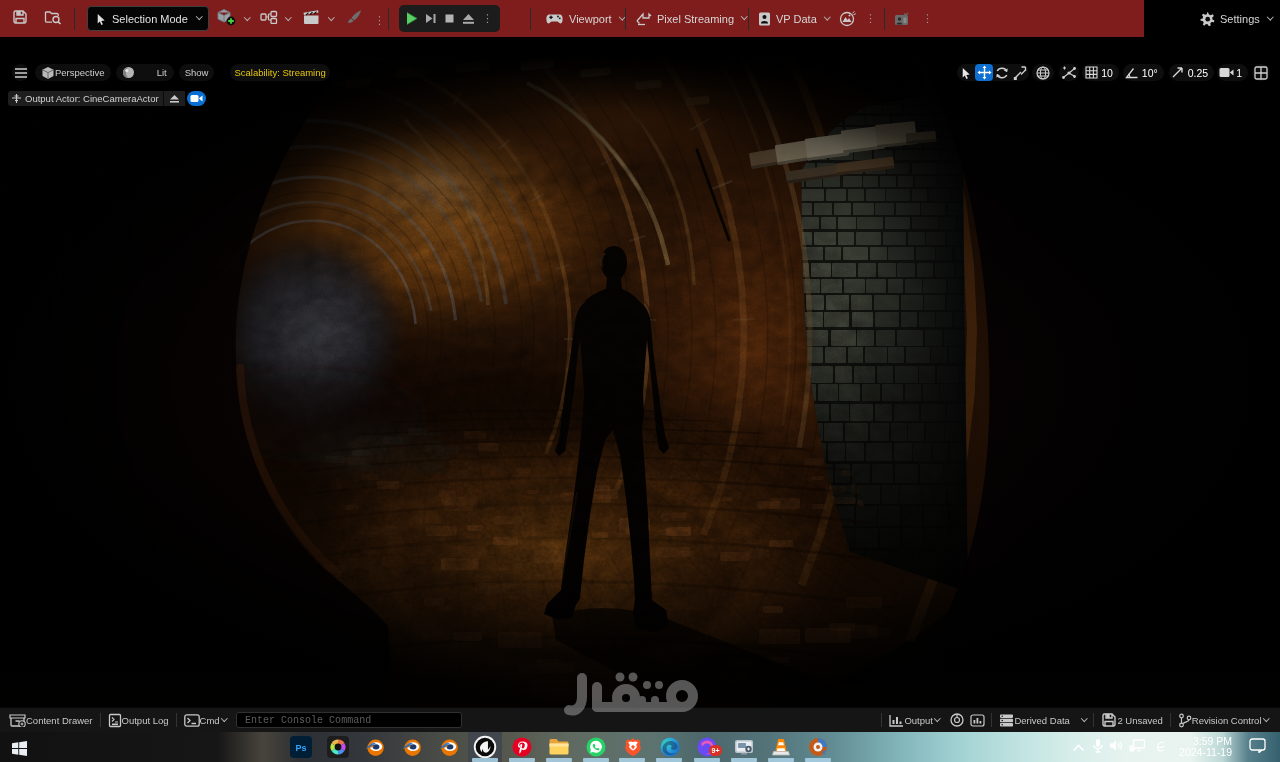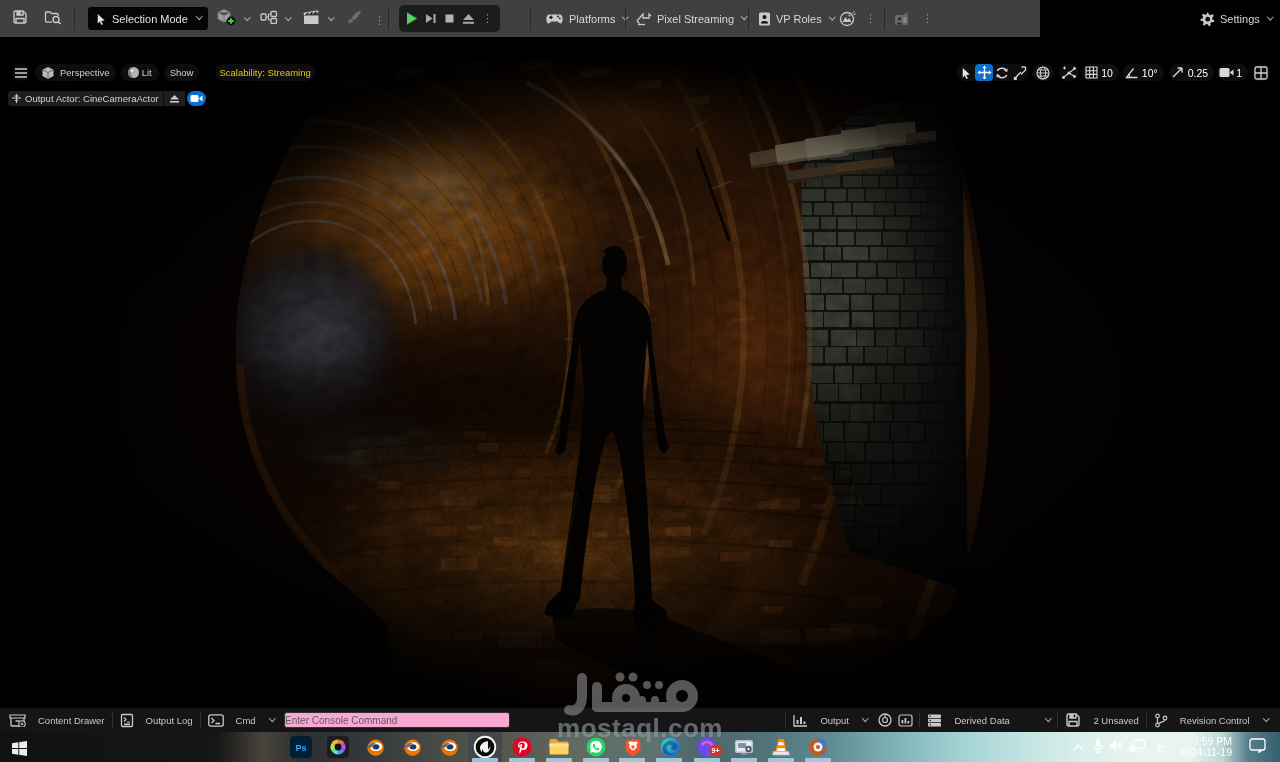--- a/index.html
+++ b/index.html
@@ -1,42 +1,42 @@
 <!DOCTYPE html>
 <html><head><meta charset="utf-8"><style>
 *{margin:0;padding:0;box-sizing:border-box}
 html,body{width:1280px;height:762px;overflow:hidden;background:#000;
  font-family:"Liberation Sans",sans-serif;-webkit-font-smoothing:antialiased}
 #root{position:relative;width:1280px;height:762px}
 .abs{position:absolute}
 
-#toolbar{top:0;left:0;width:1040px;height:37px;background:#404040;display:flex;align-items:center}
+#toolbar{top:0;left:0;width:1144px;height:37px;background:#7f1d1d;display:flex;align-items:center}
 .caret{display:inline-block;vertical-align:middle;width:4.5px;height:4.5px;border-right:1.5px solid #b4b4b4;border-bottom:1.5px solid #b4b4b4;transform:translateY(-2px) rotate(45deg);margin-left:3px}
 .vdots{color:#9a9a9a;font-size:11px;letter-spacing:0;line-height:1;margin:0 4px}
 #selmode{border:1px solid #3f3f3f;background:#050505;border-radius:4px;height:25px;display:flex;align-items:center;gap:5px;padding:0 7px;color:#e3e3e3;font-size:11px}
 .hrow{display:flex;align-items:center;gap:5px;color:#d6d6d6;font-size:11px;white-space:nowrap}
 #playbox{background:#1c1c1c;border-radius:5px;height:27px;display:flex;align-items:center;padding:0 3px;gap:1px}
 
 #tabbar{top:37px;left:0;width:1280px;height:20px;background:#111214}
 #tab1{position:absolute;left:2px;top:1px;width:124px;height:19px;background:#1d1f21;border-top:1.5px solid #26557e;display:flex;align-items:center;padding:0 7px;color:#e4e4e4;font-size:10.5px}
 #tab1 .x{margin-left:auto;color:#b0b0b0;font-size:10px}
 
 .pill{background:rgba(16,16,16,.85);border-radius:9px;display:flex;align-items:center;color:#cfcfcf;font-size:9.5px;height:17px}
 #vptb{top:64px;left:12px;display:flex;align-items:center}
 #vptbr{top:64px;right:10px;display:flex;align-items:flex-end}
 .vbtn{width:18px;height:17px;display:flex;align-items:center;justify-content:center}
 .vbtn.sel{background:#0f6fd0;border-radius:4px}
 .pill .val{color:#fff;padding:0 6px 0 1px;font-size:10.5px}
 #pilot{top:91px;left:8px;height:15px;display:flex;align-items:stretch;border-radius:3px;font-size:9.5px;color:#d2d2d2}
 #pilot .seg{background:rgba(34,34,34,.88);display:flex;align-items:center}
 
 #statusbar{top:707px;left:0;width:1280px;height:25px;background:#151515;border-top:1px solid #060606;display:flex;align-items:center;color:#c9c9c9;font-size:9.5px}
-#statusbar .it{display:flex;align-items:center;gap:12px;padding:0 7px;height:100%}
+#statusbar .it{display:flex;align-items:center;gap:0;padding:0 7px;height:100%}
 #statusbar .sep{width:1px;height:14px;background:#333}
-#console{width:226px;height:16px;background:#f9a8d4;border:1px solid #303030;border-radius:3px;color:#5d5d5d;font-family:Liberation Sans, sans-serif;font-size:10px;display:flex;align-items:center;margin-left:6px}
+#console{width:226px;height:16px;background:#000000;border:1px solid #303030;border-radius:3px;color:#5d5d5d;font-family:Liberation Mono, monospace;font-size:10px;display:flex;align-items:center;padding-left:8px;margin-left:6px}
 
 #taskbar{top:732px;left:0;width:1280px;height:30px;
 background:linear-gradient(90deg,#111 0,#161616 17%,#48443c 20.5%,#2c2f33 23.5%,#33363a 28%,#484a46 34%,#57594f 40%,#5f6b62 45%,#5d7370 51%,#4c686c 55%,#537379 60%,#618c93 65%,#7fb3b8 70%,#a3d2d3 75%,#c2e4e2 80%,#d8eeea 84%,#e7f3ef 88%,#e9f4f0 93%,#bcd8d6 95.5%,#57808b 97.5%,#35606e 100%)}
 .tico{position:absolute;top:736px;width:22px;height:22px}
 .badge{position:absolute;border-radius:7px;background:#d93025;color:#fff;font-size:7px;font-weight:bold;display:flex;align-items:center;justify-content:center}
 #tray{position:absolute;top:732px;right:0;height:30px;display:flex;align-items:center;color:#fff}
 
 #wm-ar{pointer-events:none}
 #wm-txt{position:absolute;top:713px;left:0;width:1280px;text-align:center;font-size:26px;font-weight:bold;color:#97a0a6;opacity:.6;letter-spacing:.5px}
 </style></head>
@@ -853,21 +853,21 @@
       </div>
       <div class="abs titem" style="left:545px;top:50%;transform:translateY(-50%);">
         <div class="hrow">
           <svg width="19" height="13" viewBox="0 0 19 13" style="">
             <path d="M4.5 2 H14.5 C17 2 18 4.5 17.5 8 C17.2 10.5 15.8 11.5 14.5 10.5 L12.5 9 H6.5 L4.5 10.5 C3.2 11.5 1.8 10.5 1.5 8 C1 4.5 2 2 4.5 2 Z" fill="#c9c9c9"></path>
             <rect x="4.3" y="4.2" width="3.4" height="1.3" fill="#0f0f0f"></rect>
             <rect x="5.35" y="3.15" width="1.3" height="3.4" fill="#0f0f0f"></rect>
             <circle cx="13" cy="4" r="0.9" fill="#0f0f0f"></circle>
             <circle cx="14.8" cy="5.8" r="0.9" fill="#0f0f0f"></circle>
           </svg>
-          <span>Platforms</span>
+          <span>Viewport</span>
           <span class="caret" style="margin-left:3px"></span>
         </div>
       </div>
       <div class="abs titem" style="left:625px;top:50%;transform:translateY(-50%);">
         <div style="width:1px;height:22px;background:#2a2a2a"></div>
       </div>
       <div class="abs titem" style="left:636px;top:50%;transform:translateY(-50%);">
         <div class="hrow">
           <svg width="16" height="14" viewBox="0 0 16 14" style="">
             <path d="M1 9 L7 2 L7 6 L13 6 L13 2 L15 4" fill="none" stroke="#c9c9c9" stroke-width="1.3"></path>
@@ -881,21 +881,21 @@
       <div class="abs titem" style="left:748px;top:50%;transform:translateY(-50%);">
         <div style="width:1px;height:22px;background:#2a2a2a"></div>
       </div>
       <div class="abs titem" style="left:758px;top:50%;transform:translateY(-50%);">
         <div class="hrow">
           <svg width="13" height="15" viewBox="0 0 13 15" style="">
             <rect x="1" y="1" width="11" height="13" rx="1.5" fill="#c9c9c9"></rect>
             <circle cx="6.5" cy="5.5" r="2" fill="#0f0f0f"></circle>
             <path d="M3 11.5 C3 8.8 10 8.8 10 11.5 L10 12 H3 Z" fill="#0f0f0f"></path>
           </svg>
-          <span>VP Roles</span>
+          <span>VP Data</span>
           <span class="caret" style="margin-left:3px"></span>
         </div>
       </div>
       <div class="abs titem" style="left:838px;top:50%;transform:translateY(-50%);">
         <div class="hrow">
           <svg width="18" height="16" viewBox="0 0 18 16" style="">
             <circle cx="9" cy="8" r="6.5" fill="none" stroke="#c9c9c9" stroke-width="1.3"></circle>
             <path d="M4.5 11 L7.5 6 L9.5 9 L11 7 L13.5 11 Z" fill="#c9c9c9"></path>
             <circle cx="11.5" cy="4.5" r="1" fill="#c9c9c9"></circle>
             <path d="M14.5 2 L16.5 0.5 M15.5 3.5 L17.8 2.8" stroke="#c9c9c9" stroke-width="1"></path>
@@ -928,28 +928,28 @@
           <span class="caret" style="margin-left:3px"></span>
         </div>
       </div>
     </div>
 <div id="vptb" class="abs">
       <div class="pill" style="width:17px;height:17px;justify-content:center;border-radius:9px">
         <svg width="14" height="12" viewBox="0 0 14 12" style="">
           <path d="M1 2 H13 M1 6 H13 M1 10 H13" stroke="#cdcdcd" stroke-width="1.6"></path>
         </svg>
       </div>
-      <div class="pill" style="margin-left:6px;padding:0 6px 0 6px;gap:5px">
+      <div class="pill" style="margin-left:6px;padding:0 6px 0 6px;">
         <svg width="14" height="14" viewBox="0 0 14 14" style="">
           <path d="M7 1 L12.5 3.8 V10 L7 13 L1.5 10 V3.8 Z" fill="#b9b9b9"></path>
           <path d="M1.5 3.8 L7 6.6 L12.5 3.8 M7 6.6 V13" stroke="#63666a" stroke-width="1" fill="none"></path>
         </svg>
         <span>Perspective</span>
       </div>
-      <div class="pill" style="margin-left:5px;padding:0 7px 0 6px;gap:2px">
+      <div class="pill" style="margin-left:5px;padding:0 7px 0 6px;gap:22px">
         <svg width="13" height="13" viewBox="0 0 13 13" style="">
           <circle cx="6.5" cy="6.5" r="5.5" fill="#b5b5b5"></circle>
           <path d="M6.5 1 A5.5 5.5 0 0 0 6.5 12 A7 7 0 0 1 6.5 1" fill="#7d7d7d"></path>
           <circle cx="4.8" cy="4.5" r="1.6" fill="#e6e6e6"></circle>
         </svg>
         <span>Lit</span>
       </div>
       <div class="pill" style="margin-left:5px;padding:0 6px">Show</div>
       <div class="pill" style="margin-left:16px;padding:0 4px;color:#e5c60f">Scalability: Streaming</div>
     </div>
@@ -1305,13 +1305,12 @@
     <g fill="none" stroke="#8f8f8f" stroke-width="8" stroke-linecap="round">
       <path d="M 80 29 L 80 36 M 93 29 L 93 36"></path>
     </g>
     <g fill="#8f8f8f">
       <circle cx="58" cy="6" r="4.5"></circle>
         <circle cx="71" cy="6" r="4.5"></circle>
       <circle cx="85" cy="14" r="4"></circle>
         <circle cx="97" cy="14" r="4"></circle>
     </g>
     </svg>
-    <div id="wm-txt">mostaql.com</div>
 </div>
 </body></html>

